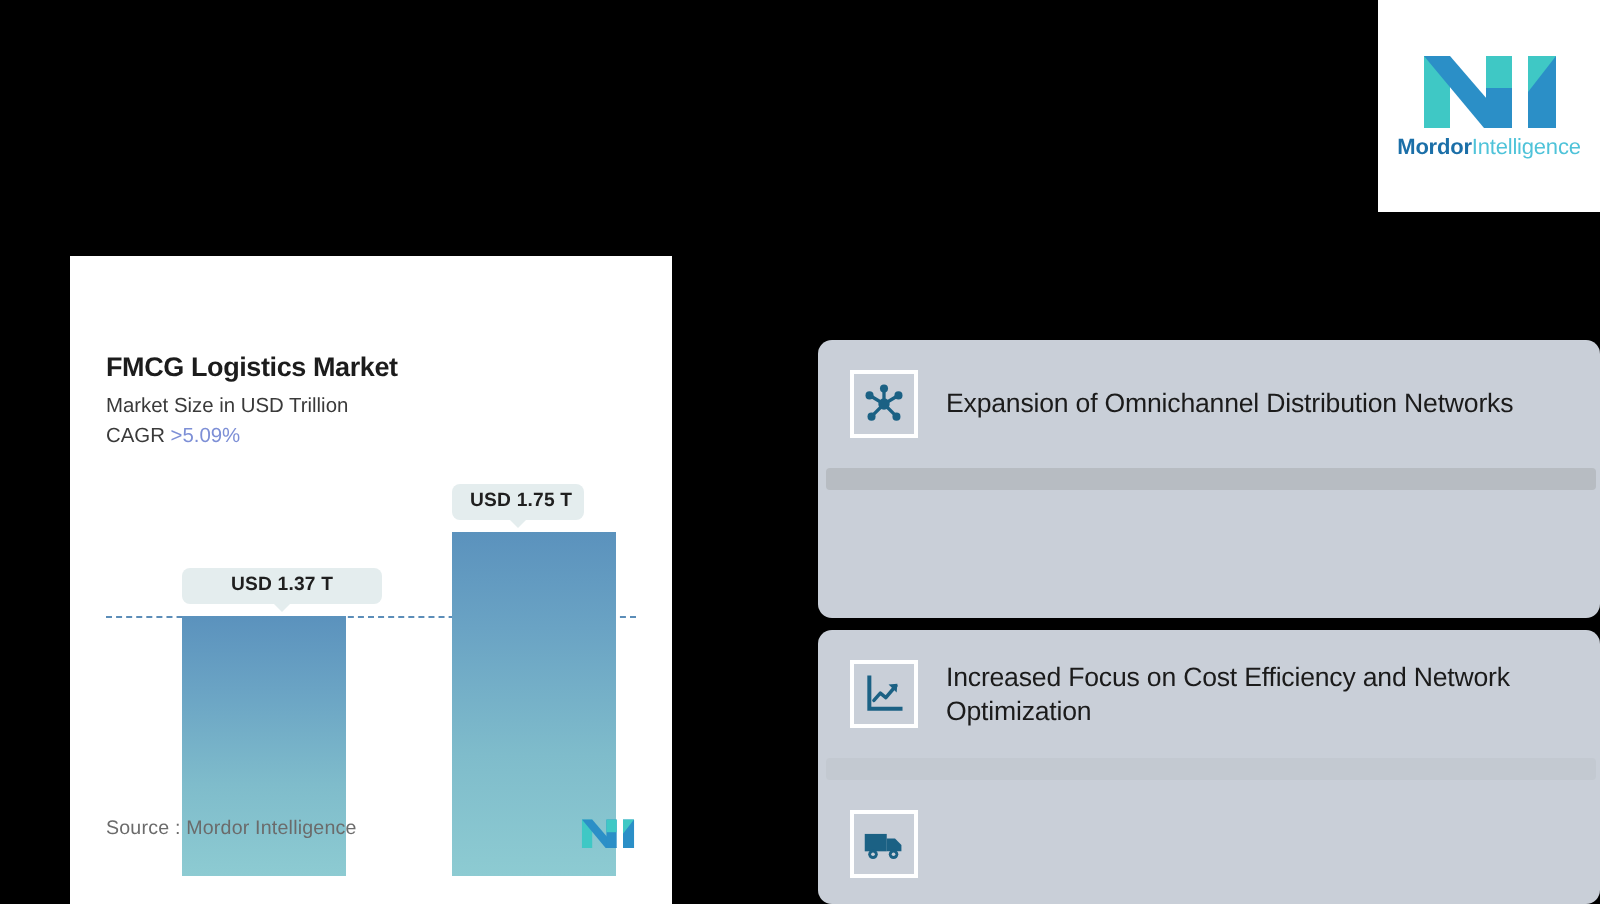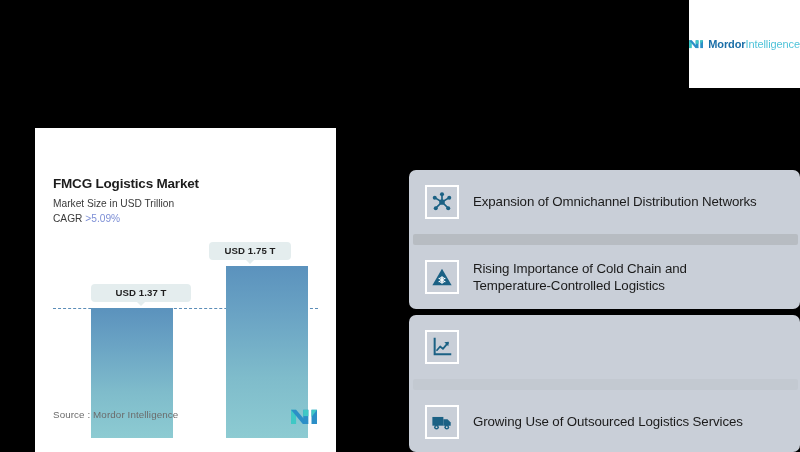--- a/index.html
+++ b/index.html
@@ -18,23 +18,24 @@
     height: 452px;
     background: #000000;
   }
 
   
   .brand-plate {
     position: absolute;
     left: 689px;
     top: 0px;
     width: 111px;
-    height: 88px;
+    height: 106px;
     background: #ffffff;
     display: flex;
+    flex-direction: column;
     align-items: center;
     justify-content: center;
     gap: 5px;
   }
   .brand-mark { width: 66px; height: 38px; display: block; }
   .brand-wordmark {
     font-size: 11px;
     letter-spacing: -0.1px;
     white-space: nowrap;
     line-height: 1;
@@ -127,21 +128,21 @@
     position: absolute;
     left: 50%;
     bottom: -4px;
     margin-left: -4px;
     width: 0; height: 0;
     border-left: 4px solid transparent;
     border-right: 4px solid transparent;
     border-top: 4px solid #e4edee;
   }
   .callout-2025 { left: 38px; top: 48px; width: 100px; text-align: center; }
-  .callout-2030 { left: 156px; top: 6px; width: 82px; text-align: center; }
+  .callout-2030 { left: 173px; top: 6px; width: 66px; text-align: center; }
 
   .chart-source {
     position: absolute;
     left: 18px;
     bottom: 28px;
     right: 18px;
     display: flex;
     align-items: flex-start;
     justify-content: space-between;
   }
@@ -274,61 +275,44 @@
             <circle cx="5.2" cy="18.9" r="2.2"></circle>
             <circle cx="18.8" cy="18.9" r="2.2"></circle>
           </g>
         </svg>
       </div>
       <div class="driver-text">Expansion of Omnichannel Distribution Networks</div>
     </div>
 
     <div class="panel-sep"></div>
 
-    <div class="driver-row">
-      <div class="driver-icon-box">
-        <svg width="22" height="22" viewBox="0 0 24 24">
-          <path d="M12 3 L22.5 21 L1.5 21 Z" fill="#1b6184"></path>
-          <g stroke="#ffffff" stroke-width="1.1" stroke-linecap="round">
-            <line x1="12" y1="11.5" x2="12" y2="19"></line>
-            <line x1="8.7" y1="13.4" x2="15.3" y2="17.2"></line>
-            <line x1="15.3" y1="13.4" x2="8.7" y2="17.2"></line>
-            <line x1="10.6" y1="12.6" x2="12" y2="13.4"></line>
-            <line x1="13.4" y1="12.6" x2="12" y2="13.4"></line>
-            <line x1="10.6" y1="18" x2="12" y2="17.2"></line>
-            <line x1="13.4" y1="18" x2="12" y2="17.2"></line>
-          </g>
-        </svg>
-      </div>
-      <div class="driver-text">Rising Importance of Cold Chain and Temperature-Controlled Logistics</div>
-    </div>
   </div>
 
   <div class="panel panel-bottom">
 
     <div class="driver-row">
       <div class="driver-icon-box">
         <svg width="22" height="22" viewBox="0 0 24 24">
           <path d="M4 3 L4 20 L21 20" fill="none" stroke="#1b6184" stroke-width="2.2" stroke-linecap="square"></path>
           <path d="M6.5 15.5 L10 11.5 L13 14 L18.5 7.5" fill="none" stroke="#1b6184" stroke-width="1.9" stroke-linejoin="round" stroke-linecap="round"></path>
           <path d="M14.5 6.8 L19.3 6.4 L18.9 11.2 Z" fill="#1b6184"></path>
         </svg>
       </div>
+      <div class="driver-text">Increased Focus on Cost Efficiency and Network Optimization</div>
     </div>
 
     <div class="panel-sep-light"></div>
 
     <div class="driver-row">
       <div class="driver-icon-box">
         <svg width="22" height="22" viewBox="0 0 24 24">
           <rect x="1.5" y="6.5" width="12" height="9.5" fill="#1b6184"></rect>
           <path d="M13.5 9 L18 9 L21.5 12.5 L21.5 16 L13.5 16 Z" fill="#1b6184"></path>
           <circle cx="6" cy="17.6" r="2.6" fill="#1b6184"></circle>
           <circle cx="6" cy="17.6" r="1.0" fill="#c9cfd8"></circle>
           <circle cx="17.2" cy="17.6" r="2.6" fill="#1b6184"></circle>
           <circle cx="17.2" cy="17.6" r="1.0" fill="#c9cfd8"></circle>
         </svg>
       </div>
-      <div class="driver-text">Growing Use of Outsourced Logistics Services</div>
     </div>
   </div>
 
 </div>
 
 </body></html>

